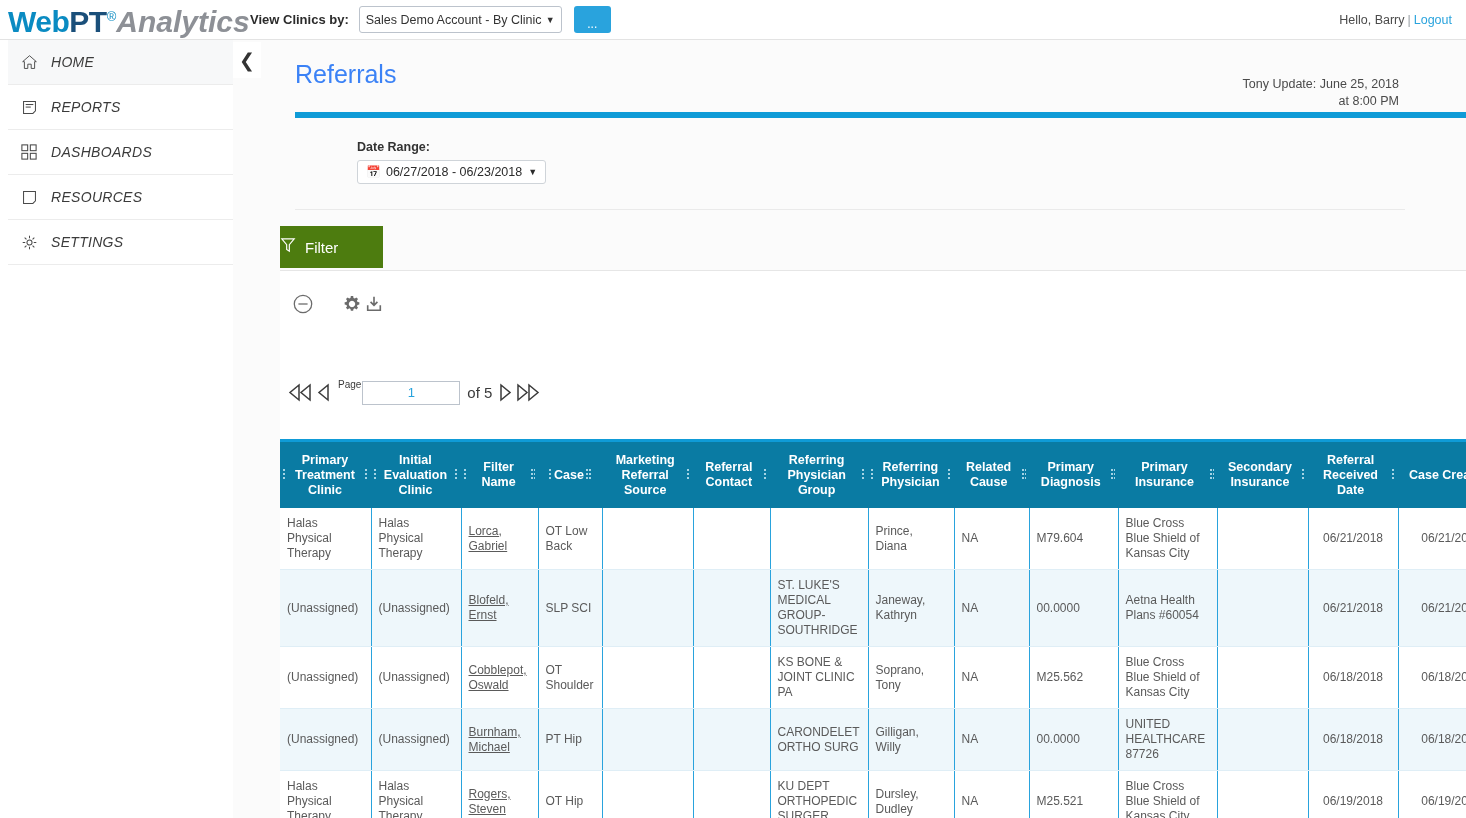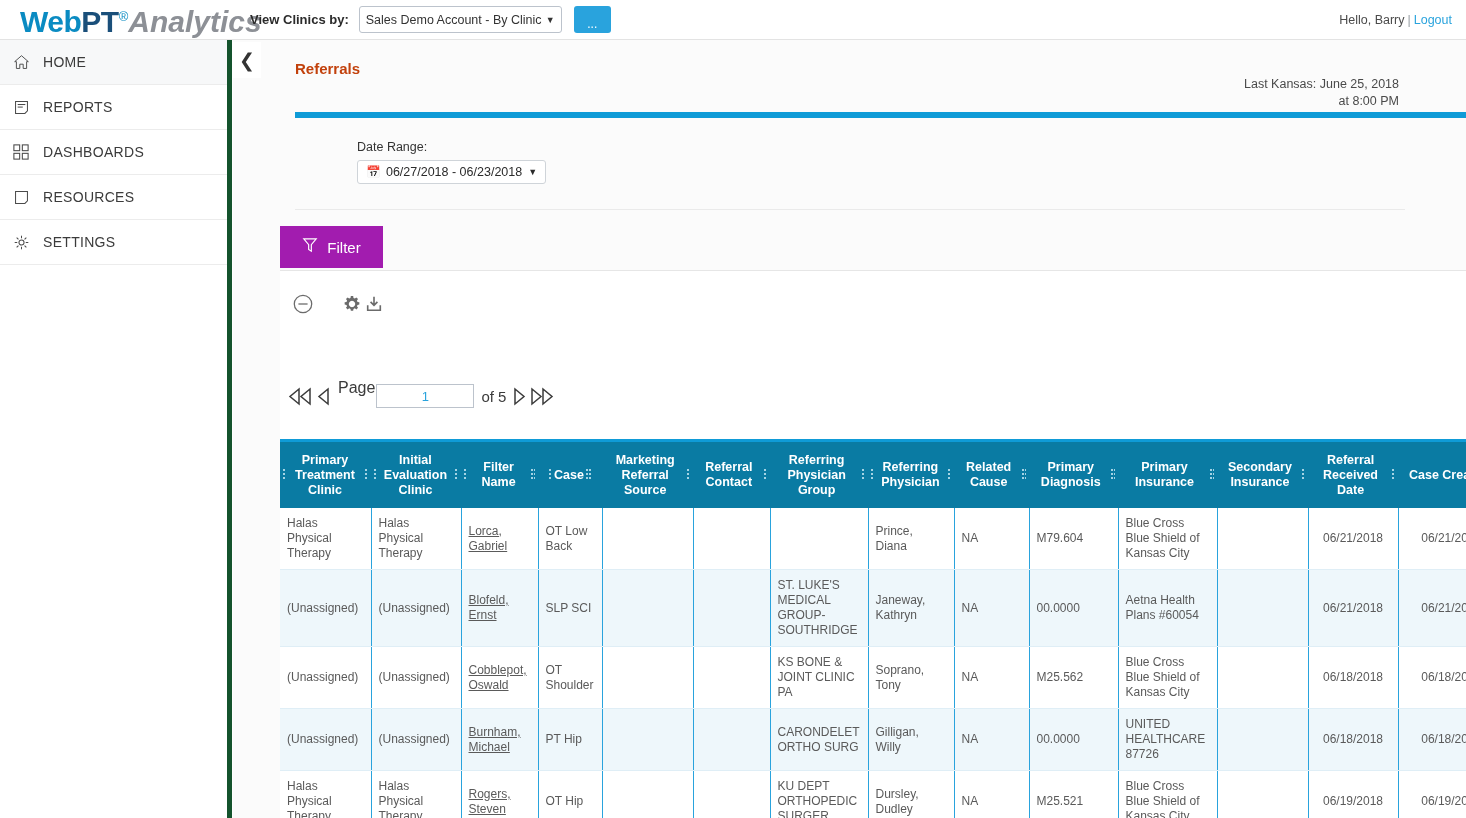--- a/index.html
+++ b/index.html
@@ -16,21 +16,21 @@
     width: 1466px; height: 40px;
     background: #ffffff;
     border-bottom: 1px solid #e3e3e3;
     display: flex; align-items: center;
   }
   .logo {
     width: 232px; padding-left: 8px;
     font-size: 30px; line-height: 32px;
     white-space: nowrap;
   }
-  .logo .web { font-weight: bold; color: #0a8bc2; font-style: normal; letter-spacing: -0.5px; margin-left: 12px; }
+  .logo .web { font-weight: bold; color: #0a8bc2; font-style: normal; letter-spacing: -0.5px; }
   .logo .pt  { font-weight: bold; color: #1a4f7a; font-style: normal; letter-spacing: -0.5px; }
   .logo .star { color: #0a8bc2; font-size: 13px; vertical-align: super; }
   .logo .analytics { color: #8d9096; font-style: italic; font-weight: 700; font-size: 30px; }
 
   .viewclinics-label {
     font-size: 13px; font-weight: bold; color: #2b2b2b;
     margin-left: 18px; white-space: nowrap;
   }
   .clinic-select {
     margin-left: 10px;
@@ -54,24 +54,25 @@
   }
   .user-area {
     position: absolute; right: 14px; top: 13px;
     font-size: 12.5px; color: #4a4a4a; white-space: nowrap; text-align: right;
   }
   .user-area .sep { color: #9aa0a6; margin: 0 3px; }
   .user-area a { color: #29a3dd; text-decoration: none; cursor: pointer; }
 
   
   .sidebar {
-    position: absolute; top: 40px; left: 0;
+    position: absolute; top: 40px; left: 8px;
     width: 232px; height: 778px;
     background: #ffffff;
     border-right: 5px solid #14532d;
+    font-style: italic;
   }
   .nav-item {
     height: 45px; display: flex; align-items: center;
     padding-left: 13px;
     border-bottom: 1px solid #ececec;
     font-size: 14px; color: #3b3b3b;
     letter-spacing: 0.3px;
     cursor: pointer;
   }
   .nav-item.active { background: #f7f8f9; }
@@ -98,63 +99,63 @@
     position: absolute; top: 40px; left: 233px;
     width: 1233px; height: 778px;
     background: #fbfbfb;
     overflow: hidden;
   }
   .page-head {
     position: absolute; top: 20px; left: 62px;
     width: 1171px;
   }
   .page-title {
-    font-size: 15px; color: #c2410c; font-weight: bold;
+    font-size: 25px; color: #3b82f6; font-weight: normal;
   }
   .last-update {
     position: absolute; right: 67px; top: 36px;
     font-size: 12.5px; color: #4a4a4a;
     text-align: right; line-height: 17px;
   }
   .title-rule {
     position: absolute; top: 72px; left: 62px;
     width: 1171px; height: 6px; background: #0f9bd7;
   }
 
   
   .daterange-panel {
     position: absolute; top: 78px; left: 62px;
     width: 1110px; height: 92px;
     background: #fbfbfb;
     border-bottom: 1px solid #eaeaea;
   }
   .daterange-label {
     position: absolute; top: 22px; left: 62px;
-    font-size: 12.5px; font-weight: normal; color: #333;
+    font-size: 12.5px; font-weight: bold; color: #333;
   }
   .daterange-box {
     position: absolute; top: 42px; left: 62px;
     height: 24px; padding: 0 8px;
     border: 1px solid #cfd4d9; border-radius: 3px;
     background: #fff;
     display: flex; align-items: center; gap: 5px;
     font-size: 12.5px; color: #2b2b2b;
     cursor: pointer;
   }
   .cal-glyph { font-size: 12px; }
   .dd-caret { font-size: 9px; margin-left: 1px; }
 
   
   .filter-btn {
     position: absolute; top: 186px; left: 47px;
     width: 103px; height: 42px;
-    background: #a21caf;
+    background: #4d7c0f;
     color: #ffffff; font-size: 15px;
     border: none; cursor: pointer;
-    display: flex; align-items: center; justify-content: center; gap: 9px;
+    display: flex; align-items: center; gap: 9px;
     font-family: "Liberation Sans", sans-serif;
   }
 
   
   .tool-panel {
     position: absolute; top: 230px; left: 47px;
     width: 1186px; height: 548px;
     background: #ffffff;
     border-top: 1px solid #e6e6e6;
   }
@@ -170,21 +171,21 @@
   .pager {
     position: absolute; top: 108px; left: 5px;
     display: flex; align-items: center;
     font-size: 13px; color: #3b3b3b;
   }
   .pager .arrow {
     cursor: pointer; color: #3b3b3b;
     display: flex; align-items: center;
     padding: 0 2px;
   }
-  .pager .lbl { margin: 0 1px 16px 5px; font-size: 16px; }
+  .pager .lbl { margin: 0 1px 16px 5px; font-size: 10px; }
   .pager input {
     width: 98px; height: 24px;
     border: 1px solid #bcc3cc;
     text-align: center;
     font-size: 13px; color: #29a3dd;
     font-family: "Liberation Sans", sans-serif;
     background: #fff;
   }
   .pager .ofn { margin: 0 4px 0 7px; font-size: 15px; }
 
@@ -342,21 +343,21 @@
   <span>❮</span>
 </div>
 
 <div class="main">
 
   <div class="page-head">
     <div class="page-title">Referrals</div>
   </div>
 
   <div class="last-update">
-    <span>Last Kansas:</span>
+    <span>Tony Update:</span>
     <span>June 25, 2018</span><br>
     <span>at 8:00 PM</span>
   </div>
 
   <div class="title-rule"></div>
 
   <div class="daterange-panel">
     <div class="daterange-label">Date Range:</div>
     <div class="daterange-box">
       <span class="cal-glyph">📅</span>

